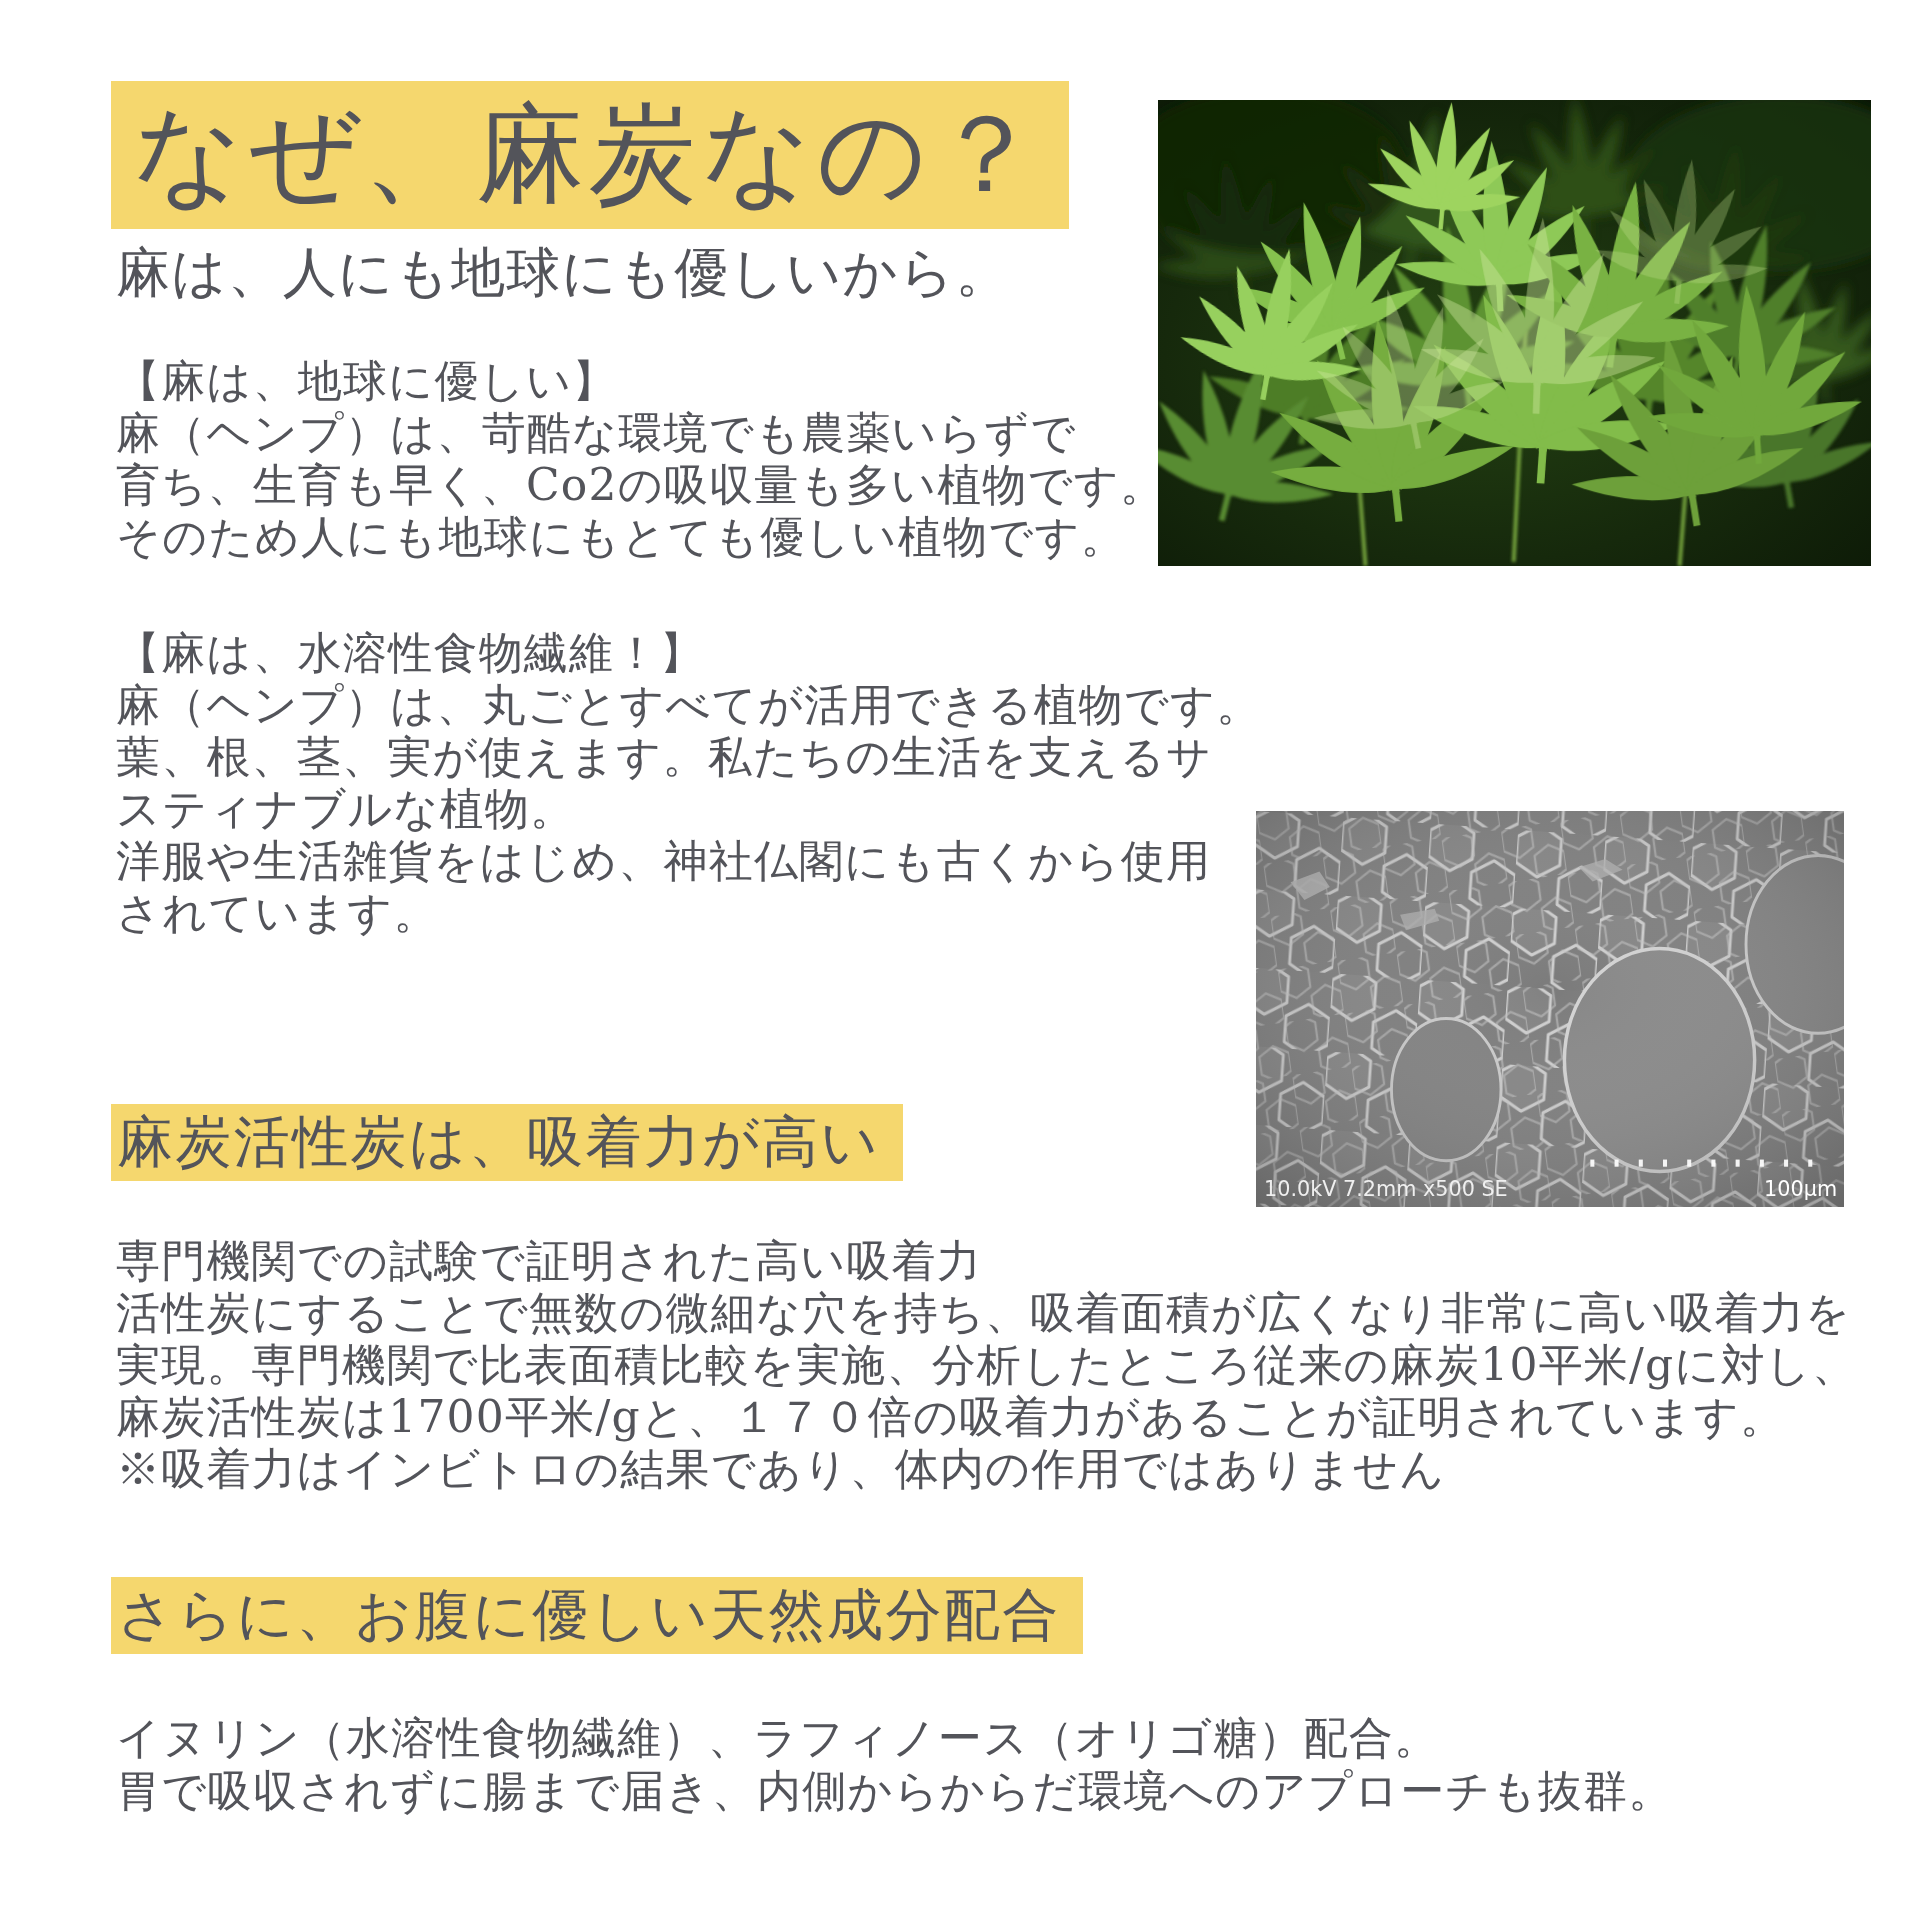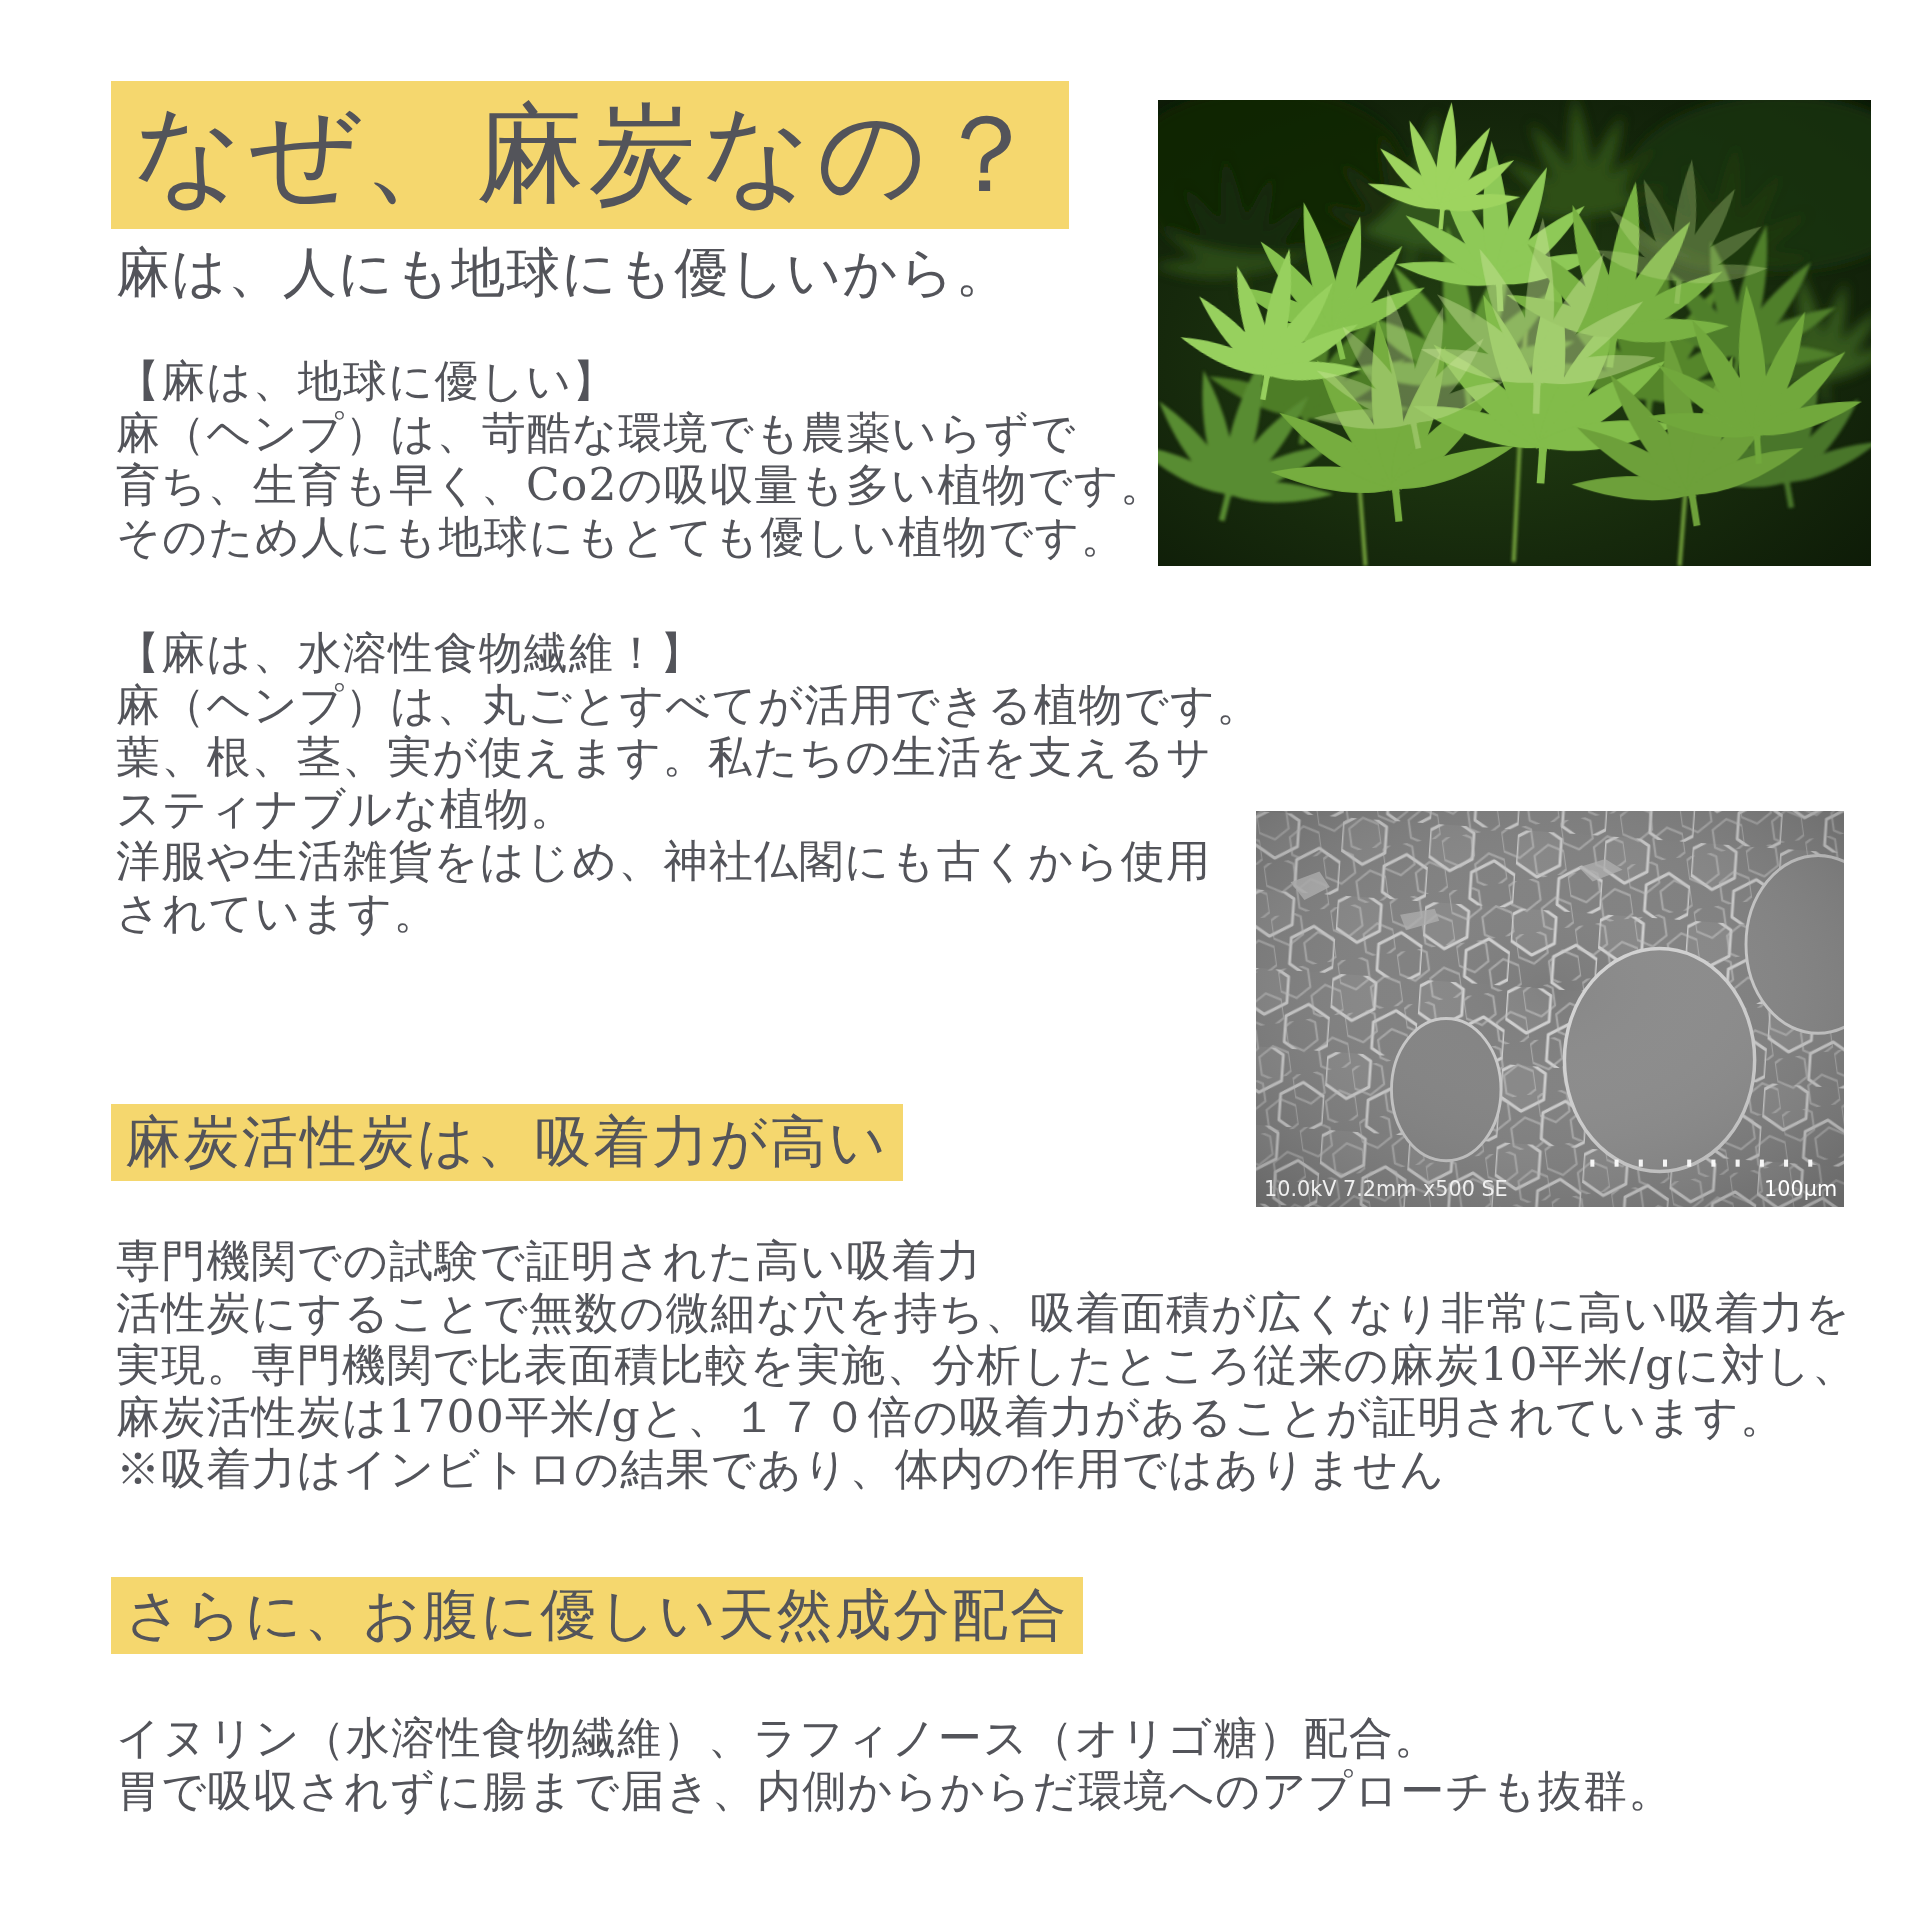--- a/index.html
+++ b/index.html
@@ -21,21 +21,21 @@
     position:absolute;
     background:var(--hl);
     display:flex;align-items:center;
     white-space:nowrap;
   }
   #title-band{
     left:111px;top:81px;width:958px;height:148px;
     font-size:108px;letter-spacing:4.7px;padding-left:22px;
   }
   .h-band{
-    font-size:56px;letter-spacing:2.4px;padding-left:14px;
+    font-size:56px;letter-spacing:2.4px;padding-left:6px;
   }
   #band-adsorption{left:111px;top:1104px;width:792px;height:77px;}
   #band-natural{left:111px;top:1577px;width:972px;height:77px;font-family:Liberation Mono, monospace;}
   .textblock{
     position:absolute;left:116px;
     font-size:44px;line-height:52px;letter-spacing:1.2px;
     white-space:nowrap;
   }
   #subtitle{top:246px;font-size:54px;line-height:53px;}
   #block-earth{top:355px;}

